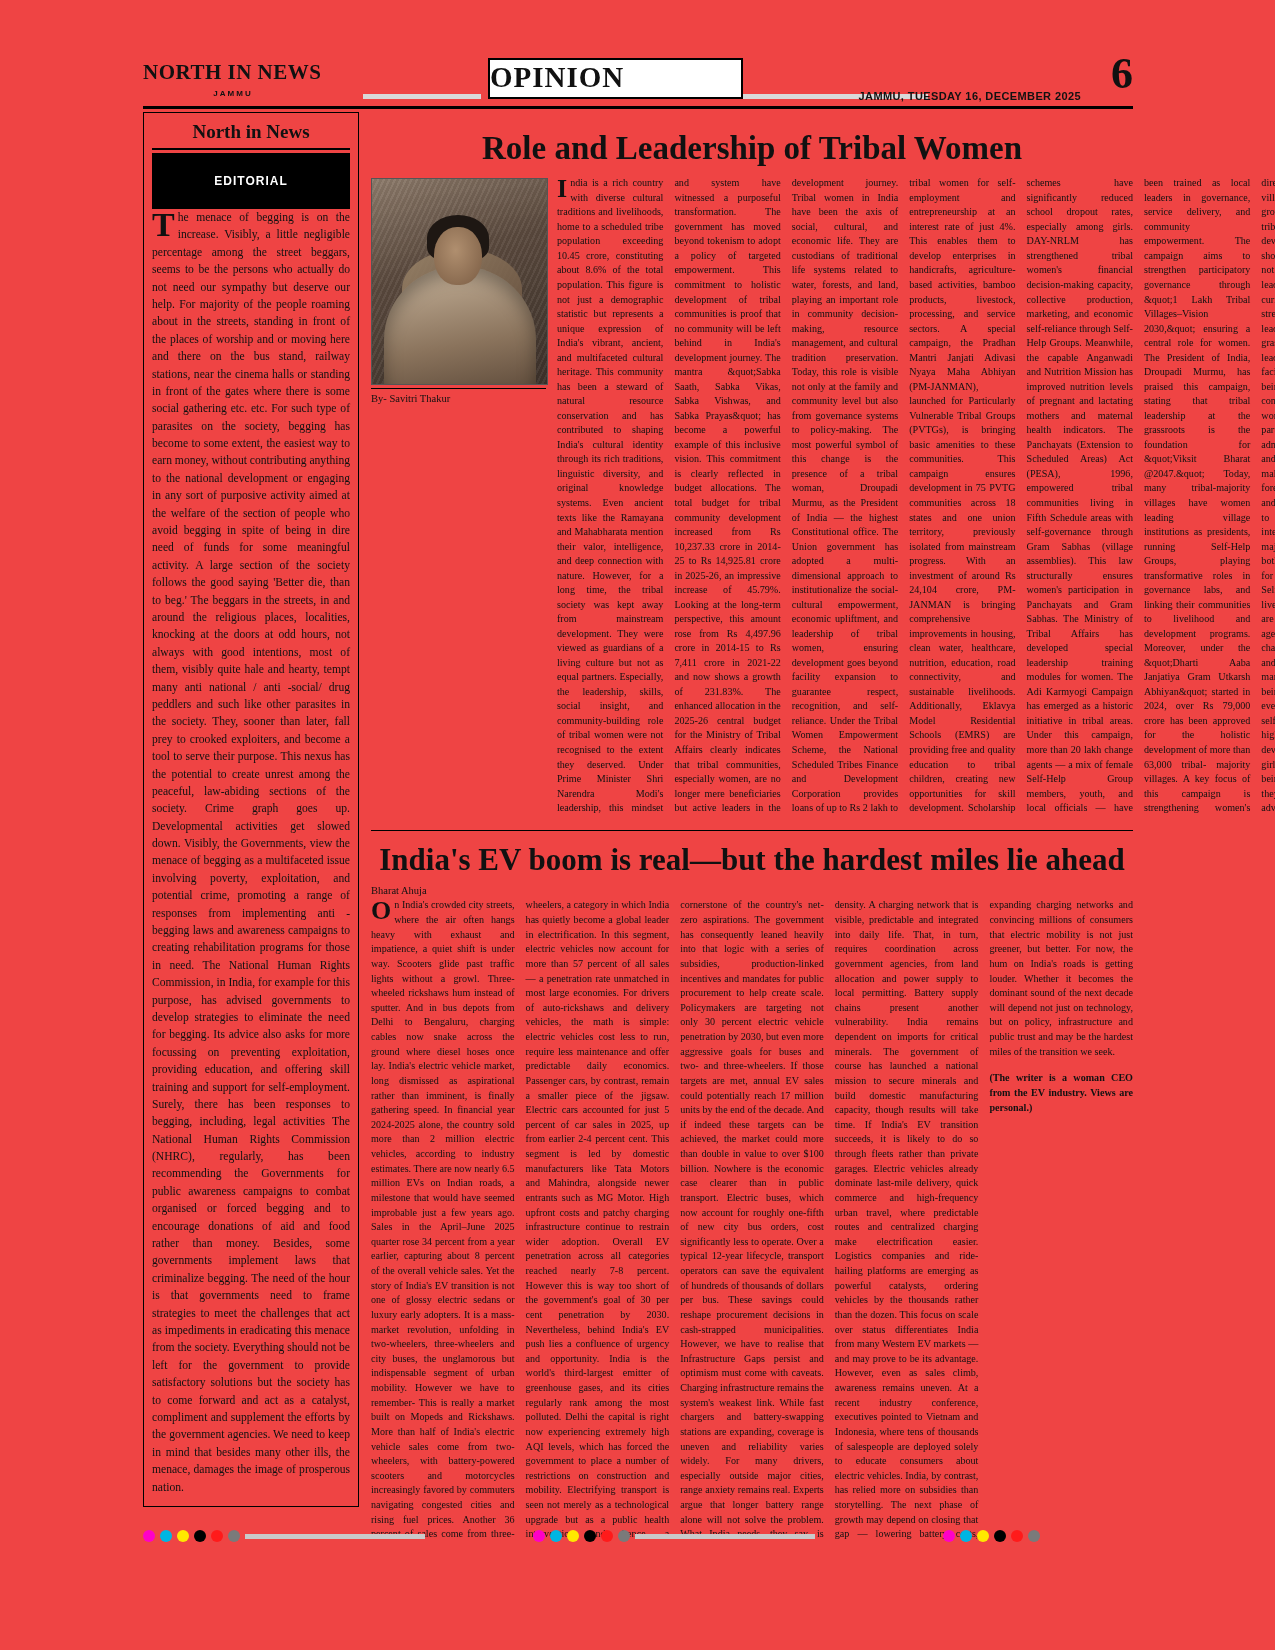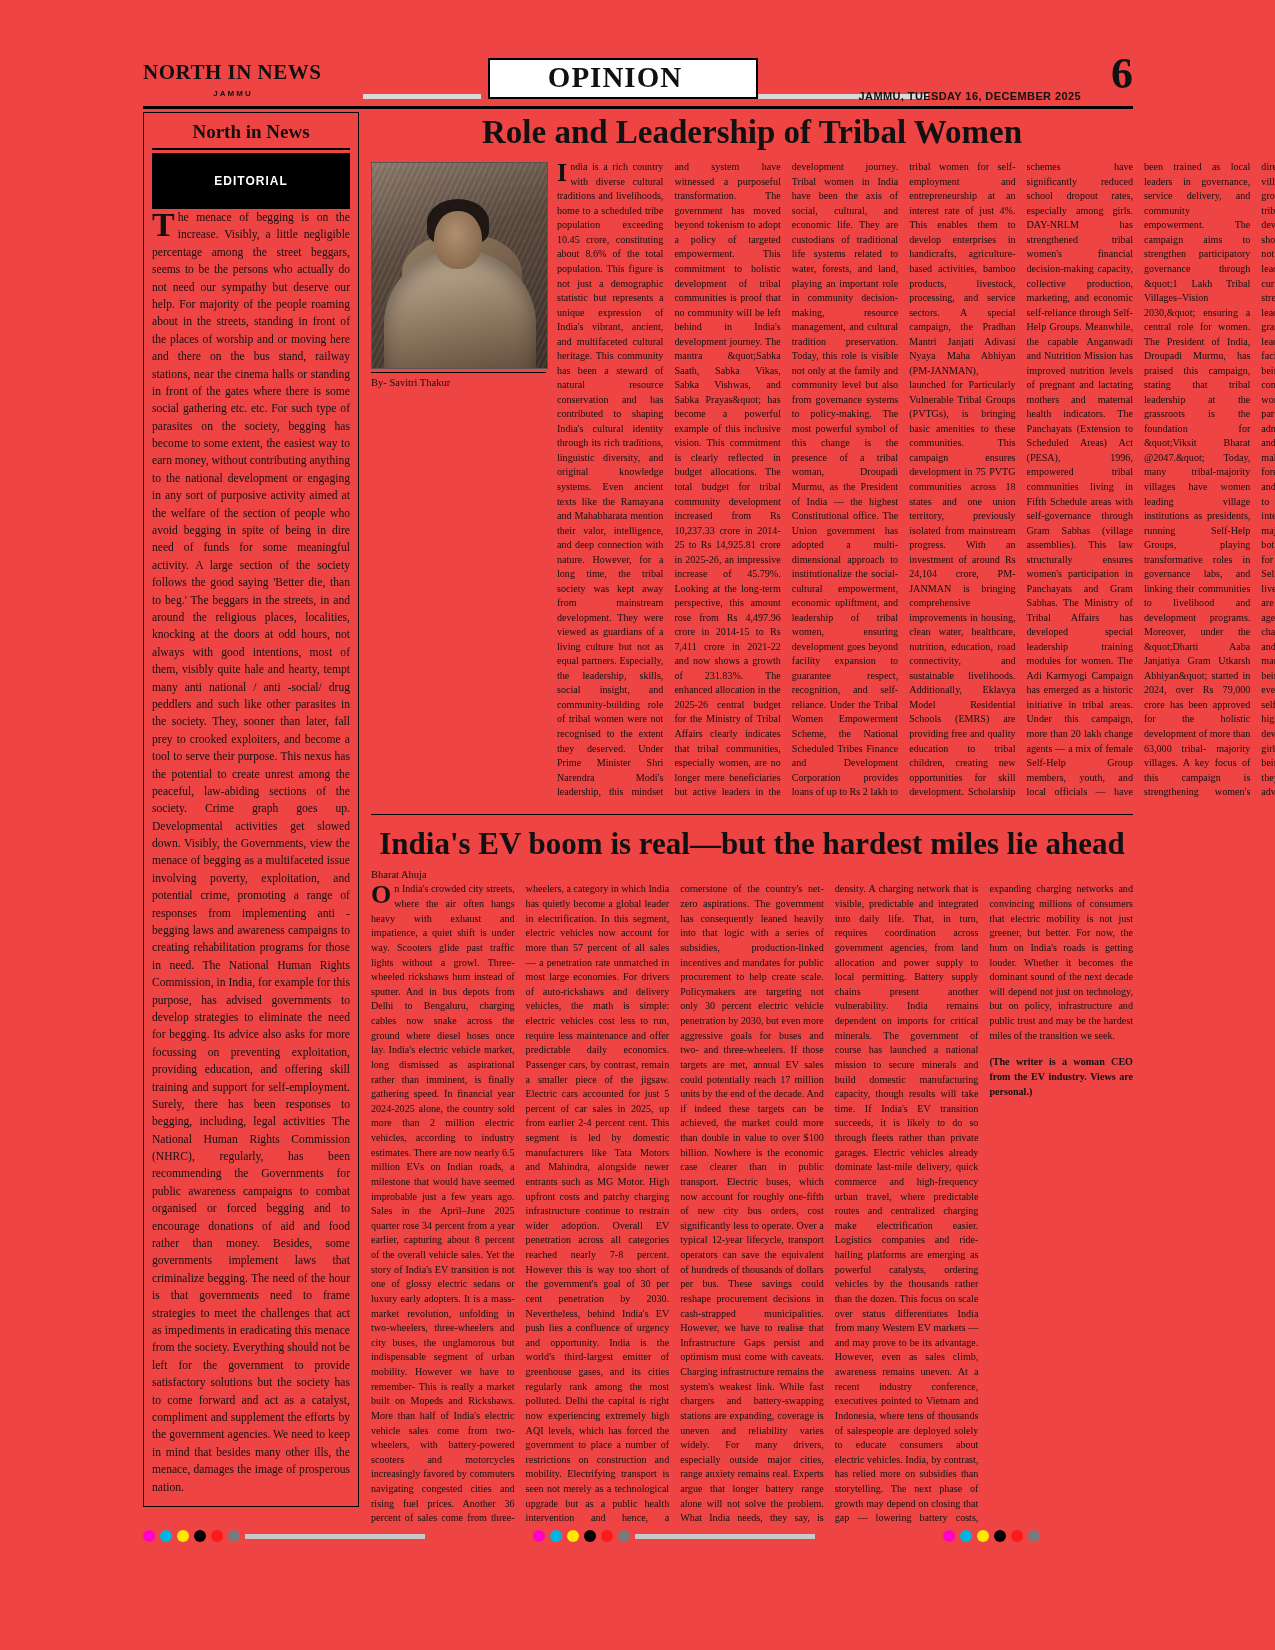--- a/index.html
+++ b/index.html
@@ -57,22 +57,21 @@
     margin-top: 3px;
     border-top: 1px solid #ef4444;
     padding-top: 2px;
   }
   .opinion-box {
     position: absolute;
     left: 345px;
     top: -4px;
     width: 250px;
     border: 2px solid #000;
-    text-align: center;
-    padding: 3px 16px 5px 0;
+    padding: 3px 1px 5px 0;
     background: #fff;
   }
   .opinion-box .label {
     font-family: "Liberation Serif", serif;
     font-weight: bold;
     font-size: 29px;
     letter-spacing: 1px;
     line-height: 1;
   }
   .mast-date {
@@ -177,21 +176,21 @@
     left: 228px;
     top: 0;
     width: 762px;
   }
   .headline1 {
     font-family: "Liberation Serif", serif;
     font-weight: bold;
     font-size: 33px;
     text-align: center;
     line-height: 1.1;
-    margin: 2px 0 10px 0;
+    margin: 18px 0 10px 0;
   }
   .art1-wrap {
     position: relative;
   }
   .photo-block {
     float: left;
     width: 175px;
     margin: 2px 11px 4px 0;
   }
   .photo {

